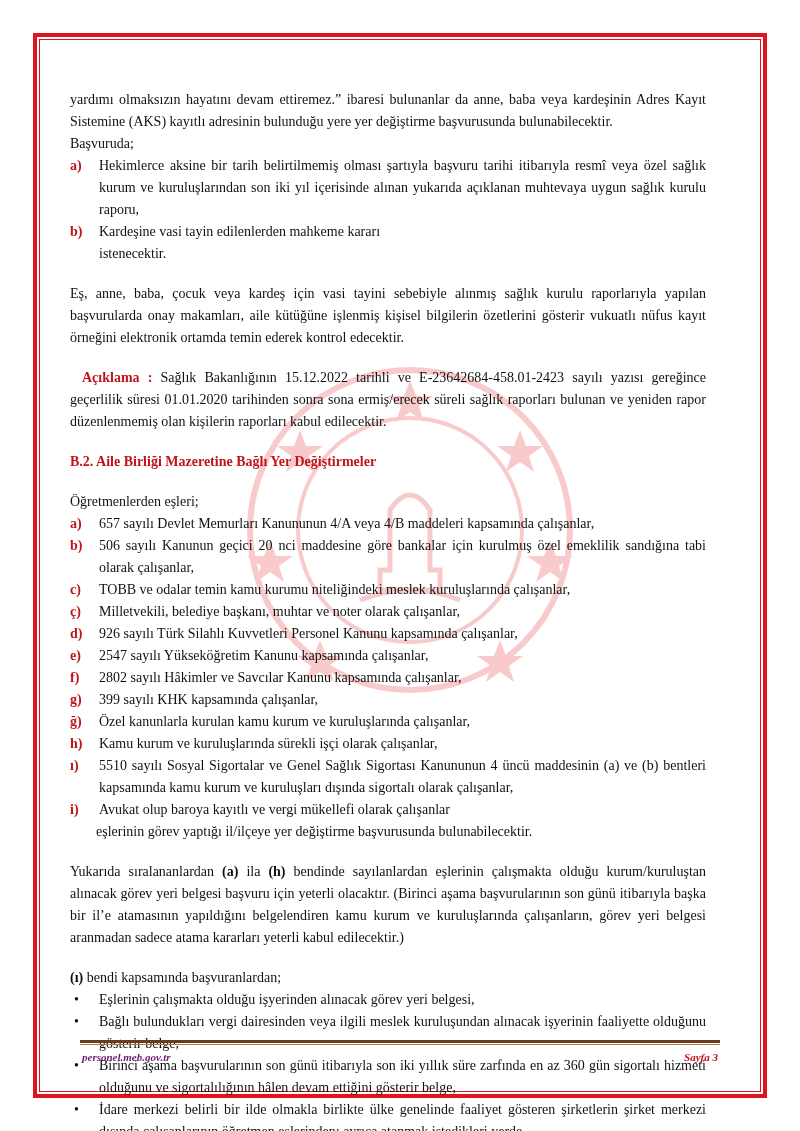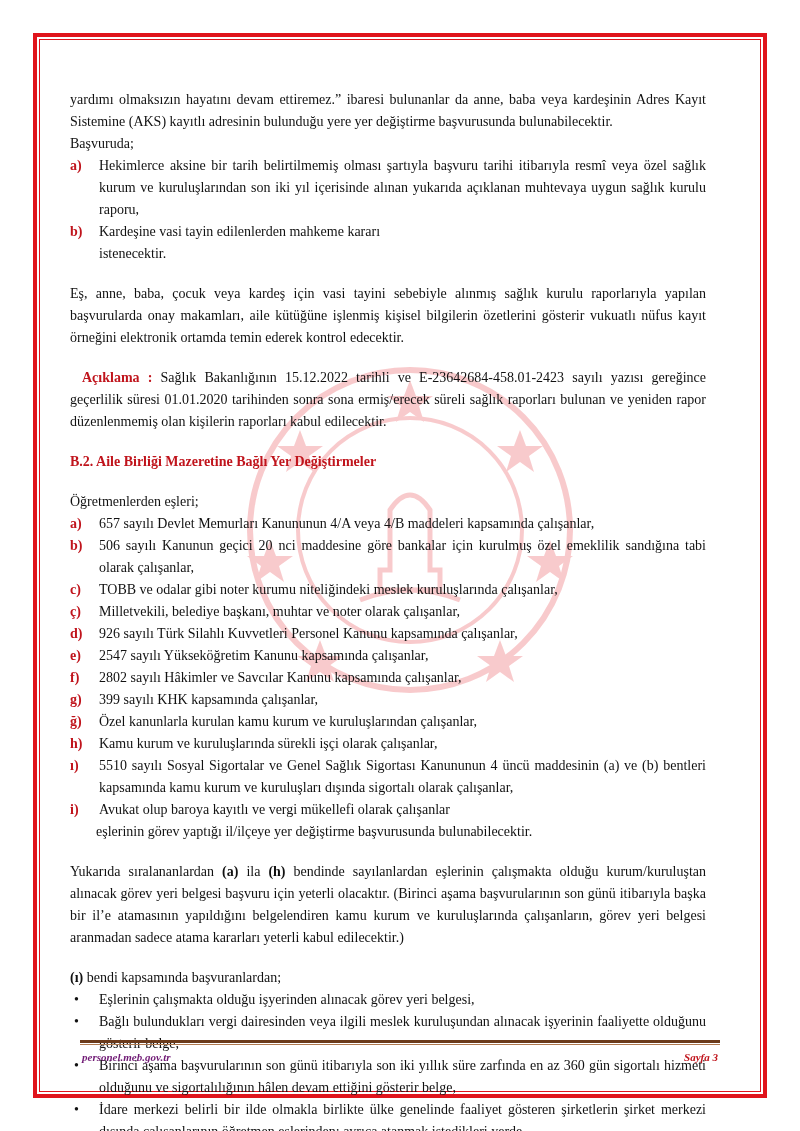--- a/index.html
+++ b/index.html
@@ -74,21 +74,21 @@
   <div class="item">
       <span class="lbl">a)</span>
       <span class="txt">657 sayılı Devlet Memurları Kanununun 4/A veya 4/B maddeleri kapsamında çalışanlar,</span>
     </div>
   <div class="item">
       <span class="lbl">b)</span>
       <span class="txt">506 sayılı Kanunun geçici 20 nci maddesine göre bankalar için kurulmuş özel emeklilik sandığına tabi olarak çalışanlar,</span>
     </div>
   <div class="item">
       <span class="lbl">c)</span>
-      <span class="txt">TOBB ve odalar gibi noter kurumu niteliğindeki meslek kuruluşlarında çalışanlar,</span>
+      <span class="txt">TOBB ve odalar temin kamu kurumu niteliğindeki meslek kuruluşlarında çalışanlar,</span>
     </div>
   <div class="item">
       <span class="lbl">ç)</span>
       <span class="txt">Milletvekili, belediye başkanı, muhtar ve noter olarak çalışanlar,</span>
     </div>
   <div class="item">
       <span class="lbl">d)</span>
       <span class="txt">926 sayılı Türk Silahlı Kuvvetleri Personel Kanunu kapsamında çalışanlar,</span>
     </div>
   <div class="item">
@@ -98,21 +98,21 @@
   <div class="item">
       <span class="lbl">f)</span>
       <span class="txt">2802 sayılı Hâkimler ve Savcılar Kanunu kapsamında çalışanlar,</span>
     </div>
   <div class="item">
       <span class="lbl">g)</span>
       <span class="txt">399 sayılı KHK kapsamında çalışanlar,</span>
     </div>
   <div class="item">
       <span class="lbl">ğ)</span>
-      <span class="txt">Özel kanunlarla kurulan kamu kurum ve kuruluşlarından çalışanlar,</span>
+      <span class="txt">Özel kanunlarla kurulan kamu kurum ve kuruluşlarında çalışanlar,</span>
     </div>
   <div class="item">
       <span class="lbl">h)</span>
       <span class="txt">Kamu kurum ve kuruluşlarında sürekli işçi olarak çalışanlar,</span>
     </div>
   <div class="item">
       <span class="lbl">ı)</span>
       <span class="txt">5510 sayılı Sosyal Sigortalar ve Genel Sağlık Sigortası Kanununun 4 üncü maddesinin (a) ve (b) bentleri kapsamında kamu kurum ve kuruluşları dışında sigortalı olarak çalışanlar,</span>
     </div>
   <div class="item">

